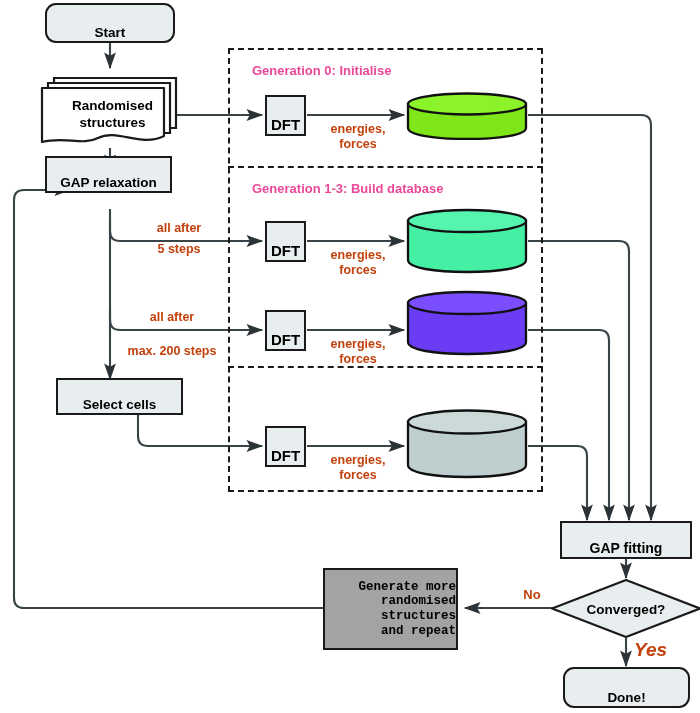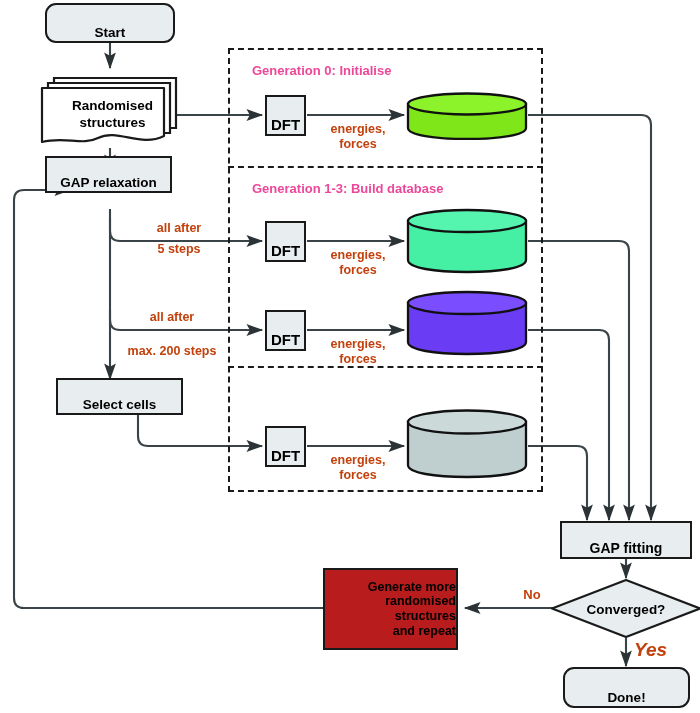--- a/index.html
+++ b/index.html
@@ -39,22 +39,23 @@
     z-index: 5;
   }
   .boxshape {
     background: #E8EEEF;
     border: 2.2px solid #1a1a1a;
   }
   .rounded {
     border-radius: 11px;
   }
   .plainbox {
-    background: #b91c1c;
+    background: #a3a3a3;
     border: 2.2px solid #1a1a1a;
+    font-family: Liberation Mono, monospace;
   }
   .dftbox {
     background: #E8EEEF;
     border: 2.2px solid #1a1a1a;
     font-size: 15px;
   }
   .label {
     position: absolute;
     font-weight: bold;
     color: #c2410c;

